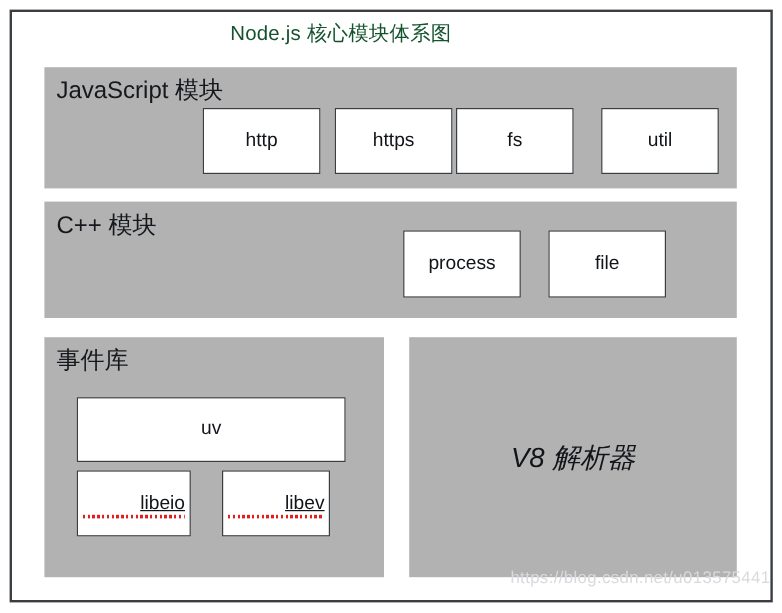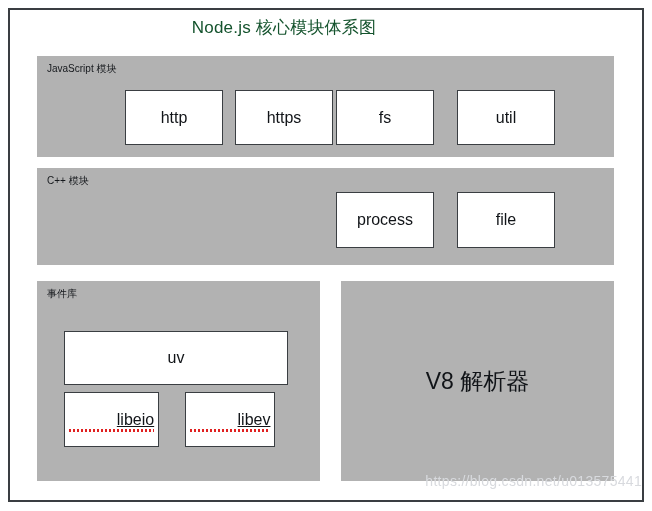--- a/index.html
+++ b/index.html
@@ -48,21 +48,21 @@
   
   .panel {
     position: absolute;
     background: #b2b2b2;
     box-sizing: border-box;
   }
   .panel-label {
     position: absolute;
     left: 10px;
     top: 6px;
-    font-size: 10px;
+    font-size: 20px;
     color: #15181c;
     white-space: nowrap;
   }
 
   #panel-js   { left: 37px; top: 56px;  width: 577px; height: 101px; }
   #panel-cpp  { left: 37px; top: 168px; width: 577px; height: 97px;  }
   #panel-evt  { left: 37px; top: 281px; width: 283px; height: 200px; }
   #panel-v8   { left: 341px; top: 281px; width: 273px; height: 200px; }
 
   
@@ -78,21 +78,21 @@
     color: #111418;
     white-space: nowrap;
   }
 
   
   .row-box-0 { left: 88px;  width: 98px; }
   .row-box-1 { left: 198px; width: 98px; }
   .row-box-2 { left: 299px; width: 98px; }
   .row-box-3 { left: 420px; width: 98px; }
 
-  #panel-js .mod-box  { top: 34px; height: 55px; }
+  #panel-js .mod-box  { top: 34px; height: 55px; margin-left: 44px; }
   #panel-cpp .mod-box { top: 24px; height: 56px; }
 
   
   #box-uv     { left: 27px; top: 50px;  width: 224px; height: 54px; }
   #box-libeio { left: 27px; top: 111px; width: 95px;  height: 55px; }
   #box-libev  { left: 148px; top: 111px; width: 90px; height: 55px; }
 
   
   .spellcheck {
     position: relative;
@@ -122,20 +122,21 @@
     left: 0;
     top: 0;
     width: 100%;
     height: 100%;
     display: flex;
     align-items: center;
     justify-content: center;
     font-size: 23px;
     color: #111418;
     white-space: nowrap;
+    font-style: italic;
   }
 
   
   .watermark {
     position: absolute;
     right: 10px;
     bottom: 22px;
     font-size: 14px;
     color: #d8dade;
     letter-spacing: 0.3px;

